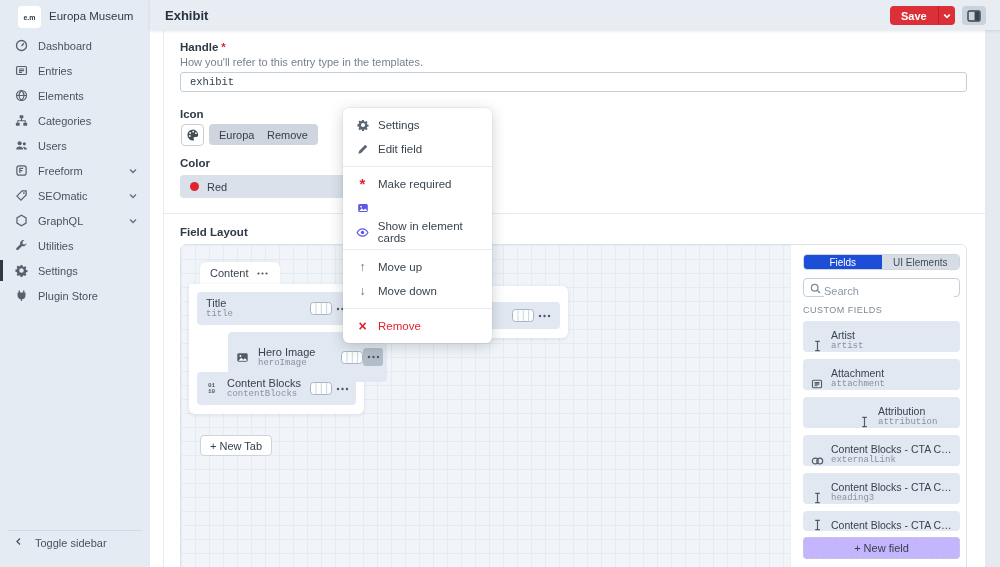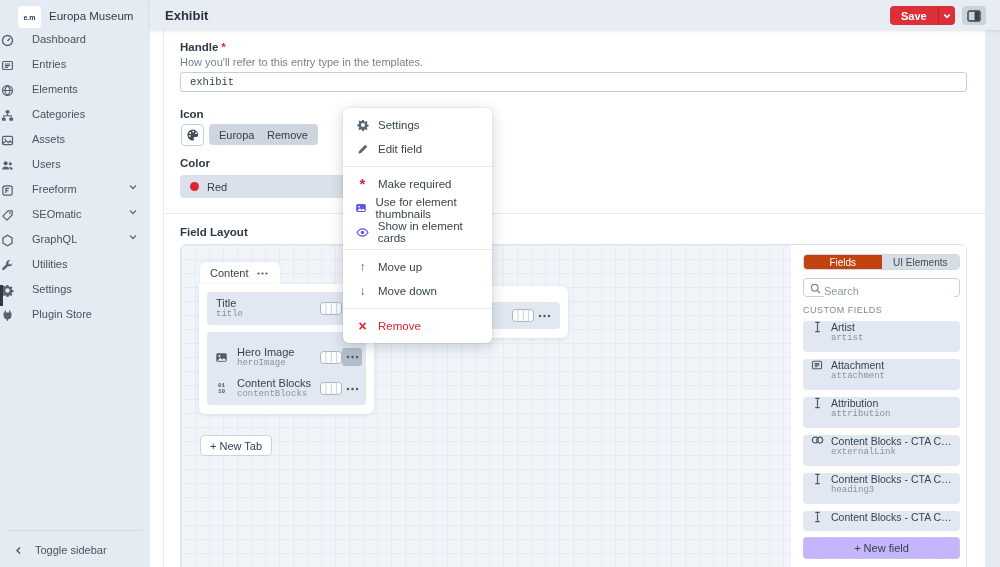--- a/index.html
+++ b/index.html
@@ -13,27 +13,27 @@
   svg { display:block; }
 
   
   #sidebar { left:0; top:0; width:150px; height:567px; background:#e5ebf2; }
   .brand { position:absolute; left:0; top:0; width:150px; height:32px; }
   .brand-logo { position:absolute; left:18px; top:6px; width:23px; height:22px; background:#fff; border-radius:4px;
     display:flex; align-items:center; justify-content:center; font-size:7px; font-weight:bold; color:#2b3745; }
   .brand-name { position:absolute; left:49px; top:0; height:32px; display:flex; align-items:center;
     font-size:11.5px; font-weight:normal; color:#2e3a47; }
   #nav { position:absolute; left:0; top:33px; width:150px; }
-  .nav-item { position:relative; height:25px; display:flex; padding-left:0; cursor:default;gap:8px; }
+  .nav-item { position:relative; height:25px; display:flex; align-items:center; padding-left:14px; cursor:default; }
   .nav-item .nicon { width:14px; height:14px; color:#55616e; display:flex; align-items:center; justify-content:center; }
   .nav-item .nlabel { margin-left:10px; font-size:11px; color:#47535f; }
   .nav-item .chev { position:absolute; right:13px; color:#66727e; }
   .nav-item.active::before { content:""; position:absolute; left:0; top:2px; bottom:2px; width:3px; background:#2e3944; }
   .side-divider { position:absolute; left:8px; right:8px; top:530px; height:1px; background:#d2dbe4; }
-  #toggle-sidebar { position:absolute; left:0; top:537px; width:150px; height:26px; display:flex; align-items:center; padding-left:14px; }
+  #toggle-sidebar { position:absolute; left:0; top:537px; width:150px; height:26px; display:flex; padding-left:14px; }
   #toggle-sidebar .nlabel { margin-left:12px; font-size:11px; color:#47535f; }
 
   
   #header { left:150px; top:0; width:850px; height:30px; background:#e8edf3; box-shadow:0 1px 3px rgba(45,58,74,.14); z-index:20; }
   #page-title { position:absolute; left:15px; top:0; height:30px; display:flex; align-items:center; font-size:13px; font-weight:bold; color:#28333f; }
   .savegrp { position:absolute; top:6px; left:740px; height:19px; display:flex; }
   #save-button { background:#dc2f38; color:#fff; border:none; border-radius:4px 0 0 4px; font-size:11px; font-weight:bold;
     padding:0 11px; height:19px; font-family:inherit; cursor:pointer; }
   #save-menu-button { background:#dc2f38; border:none; border-left:1px solid rgba(0,0,0,.18); border-radius:0 4px 4px 0;
     width:17px; height:19px; color:#fff; display:flex; align-items:center; justify-content:center; cursor:pointer; }
@@ -96,30 +96,30 @@
   .menu-item span.mlabel { margin-left:8px; }
   .menu-item.danger, .menu-item.danger .micon { color:#e0232f; }
   .menu-sep { height:1px; background:#e6ebf1; margin:5px 0; }
   .ic-red { color:#e0232f !important; }
   .ic-indigo { color:#5b57e3 !important; }
   .arrow-glyph { font-size:12px; color:#39444f; }
 
   
   #lib-tabs { position:absolute; left:12px; top:9px; width:157px; height:16px; display:flex; border-radius:4px; overflow:hidden; border:1px solid #cfd6df; }
   .lib-tab { flex:1; display:flex; align-items:center; justify-content:center; font-size:10px; cursor:pointer; }
-  .lib-tab.active { background:#c2410c; color:#fff; }
+  .lib-tab.active { background:#1d4ed8; color:#fff; }
   .lib-tab.inactive { background:#d7dde5; color:#414c58; }
   #lib-search { position:absolute; left:12px; top:33px; width:157px; height:19px; border:1px solid #c6cfd9; border-radius:4px; background:#fff; }
   #lib-search svg { position:absolute; left:6px; top:4px; color:#7d8995; }
   #lib-search input { position:absolute; left:20px; top:1px; width:130px; height:22px; border:none; outline:none;
     font-size:11px; color:#33404d; font-family:inherit; }
   #lib-search input::placeholder { color:#8d98a4; }
   #lib-group-label { position:absolute; left:12px; top:60px; font-size:9px; letter-spacing:.5px; color:#7e8a96; }
   .lib-item { position:absolute; left:12px; width:157px; height:31px; background:#e1e8f1; border-radius:4px;
-    display:flex; align-items:flex-start; cursor:grab; overflow:hidden; }
+    display:flex; align-items:flex-end; cursor:grab; overflow:hidden; }
   .lib-item .ficon { width:14px; margin-left:7px; color:#505c68; display:flex; justify-content:center; flex:none; }
   .lib-item .ftxt { margin-left:7px; min-width:0; }
   .lib-item .flabel { font-size:10.5px; color:#38434f; line-height:12px; white-space:nowrap; overflow:hidden; text-overflow:ellipsis; width:124px; }
   .lib-item .fhandle { font-family:"Liberation Mono", monospace; font-size:9px; color:#8793a0; line-height:11px; }
   #new-field-button { position:absolute; left:12px; top:292px; width:157px; height:22px; background:#c4b5fd; border:1px dashed #c5cdd6;
     border-radius:4px; font-size:11px; color:#353f4a; font-family:inherit; cursor:pointer; }
 </style>
 </head>
 <body>
 
@@ -159,30 +159,20 @@
     <div class="nav-item">
       <span class="nicon">
           <svg width="13" height="13" viewBox="0 0 14 14" fill="currentColor">
             <rect x="5" y="1.4" width="4" height="3.2" rx=".6"></rect>
             <rect x="1" y="9.4" width="4" height="3.2" rx=".6"></rect>
             <rect x="9" y="9.4" width="4" height="3.2" rx=".6"></rect>
             <path d="M6.4 4.6h1.2v2H11a.6.6 0 0 1 .6.6v2.2H10.4V7.8H3.6v1.6H2.4V7.2A.6.6 0 0 1 3 6.6h3.4z"></path>
           </svg>
         </span>
       <span class="nlabel">Categories</span>
-    </div>
-    <div class="nav-item">
-      <span class="nicon">
-          <svg width="13" height="13" viewBox="0 0 14 14" fill="none" stroke="currentColor" stroke-width="1.3">
-            <rect x="1.6" y="2.6" width="10.8" height="8.8" rx="1.4"></rect>
-            <circle cx="4.6" cy="5.4" r=".9" fill="currentColor" stroke="none"></circle>
-            <path d="M2.2 10.2 5.4 7l2.4 2.4 2-1.9 2 2"></path>
-          </svg>
-        </span>
-      <span class="nlabel">Assets</span>
     </div>
     <div class="nav-item">
       <span class="nicon">
           <svg width="13" height="13" viewBox="0 0 14 14" fill="currentColor">
             <circle cx="5" cy="4.6" r="2.2"></circle>
             <circle cx="10" cy="5.2" r="1.7"></circle>
             <path d="M1.2 11.4c0-2.1 1.7-3.4 3.8-3.4s3.8 1.3 3.8 3.4z"></path>
             <path d="M9.6 8.6c1.8 0 3.2 1.1 3.2 2.8H9.9a4.6 4.6 0 0 0-1.3-2.6z"></path>
           </svg>
         </span>
@@ -349,21 +339,21 @@
     <div class="tabhead" style="left:19px; top:17px;">
       <span>Content</span>
       <button class="dots-btn" style="width:14px; height:12px;">
           <svg width="11" height="3" viewBox="0 0 11 3" fill="currentColor">
             <circle cx="1.5" cy="1.5" r="1.1"></circle>
             <circle cx="5.5" cy="1.5" r="1.1"></circle>
             <circle cx="9.5" cy="1.5" r="1.1"></circle>
           </svg>
         </button>
     </div>
-    <div class="panel" style="left:18px; top:39px; width:175px; height:130px;">
+    <div class="panel" style="left:8px; top:39px; width:175px; height:130px;">
 
       <div class="frow" style="top:8px; width:159px; height:33px;">
         <span class="ftxt noicon">
           <div class="flabel">Title</div>
           <div class="fhandle">title</div>
         </span>
         <span class="fctl" style="right:4px;">
           <span>
               <svg width="22" height="13" viewBox="0 0 22 13">
                 <rect x=".5" y=".5" width="21" height="12" rx="3" fill="#fdfefe" stroke="#a9b4c2"></rect>
@@ -373,21 +363,21 @@
           <button class="dots-btn">
               <svg width="13" height="4" viewBox="0 0 13 4" fill="currentColor">
                 <circle cx="2" cy="2" r="1.2"></circle>
                 <circle cx="6.5" cy="2" r="1.2"></circle>
                 <circle cx="11" cy="2" r="1.2"></circle>
               </svg>
             </button>
         </span>
       </div>
 
-      <div class="frow" style="top:48px; width:159px; height:50px;">
+      <div class="frow" style="top:48px; width:159px; height:50px;margin-left:31px;">
         <span class="ficon">
             <svg width="13" height="13" viewBox="0 0 14 14">
               <rect x="1.4" y="2.4" width="11.2" height="9.2" rx="1.6" fill="#505c68"></rect>
               <circle cx="4.8" cy="5.4" r="1" fill="#fff"></circle>
               <path d="M2.6 10.4 5.6 7.2l2.2 2.2 1.8-1.7 2 2v.7z" fill="#fff"></path>
             </svg>
           </span>
         <span class="ftxt">
           <div class="flabel">Hero Image</div>
           <div class="fhandle">heroImage</div>
@@ -468,21 +458,21 @@
           <svg width="12" height="12" viewBox="0 0 14 14" fill="none" stroke="currentColor" stroke-width="1.3">
             <rect x="1.7" y="2.7" width="10.6" height="8.6" rx="1.2"></rect>
             <path d="M4.2 5.4h5.6M4.2 7.2h5.6M4.2 9h3.4"></path>
           </svg>
         </span>
       <span class="ftxt">
           <div class="flabel">Attachment</div>
           <div class="fhandle">attachment</div>
         </span>
     </div>
-    <div class="lib-item" style="top:152px;">
+    <div class="lib-item" style="top:152px;padding-left:47px;">
       <span class="ficon">
           <svg width="11" height="12" viewBox="0 0 12 13" fill="none" stroke="currentColor" stroke-width="1.3">
             <path d="M3.5 1.5h5M6 1.5v10M3.5 11.5h5"></path>
           </svg>
         </span>
       <span class="ftxt">
           <div class="flabel">Attribution</div>
           <div class="fhandle">attribution</div>
         </span>
     </div>
@@ -547,21 +537,20 @@
     <span class="mlabel">Make required</span>
   </div>
   <div class="menu-item">
     <span class="micon ic-indigo">
         <svg width="12" height="12" viewBox="0 0 14 14">
           <rect x="1.4" y="2.4" width="11.2" height="9.2" rx="1.8" fill="currentColor"></rect>
           <circle cx="4.8" cy="5.4" r="1" fill="#fff"></circle>
           <path d="M2.6 10.4 5.6 7.2l2.2 2.2 1.8-1.7 2 2v.7z" fill="#fff"></path>
         </svg>
       </span>
-    <span class="mlabel">Use for element thumbnails</span>
   </div>
   <div class="menu-item">
     <span class="micon ic-indigo">
         <svg width="13" height="11" viewBox="0 0 14 11" fill="none" stroke="currentColor" stroke-width="1.3">
           <path d="M1.2 5.5S3.4 1.6 7 1.6s5.8 3.9 5.8 3.9S10.6 9.4 7 9.4 1.2 5.5 1.2 5.5z"></path>
           <circle cx="7" cy="5.5" r="1.8" fill="currentColor" stroke="none"></circle>
         </svg>
       </span>
     <span class="mlabel">Show in element cards</span>
   </div>

